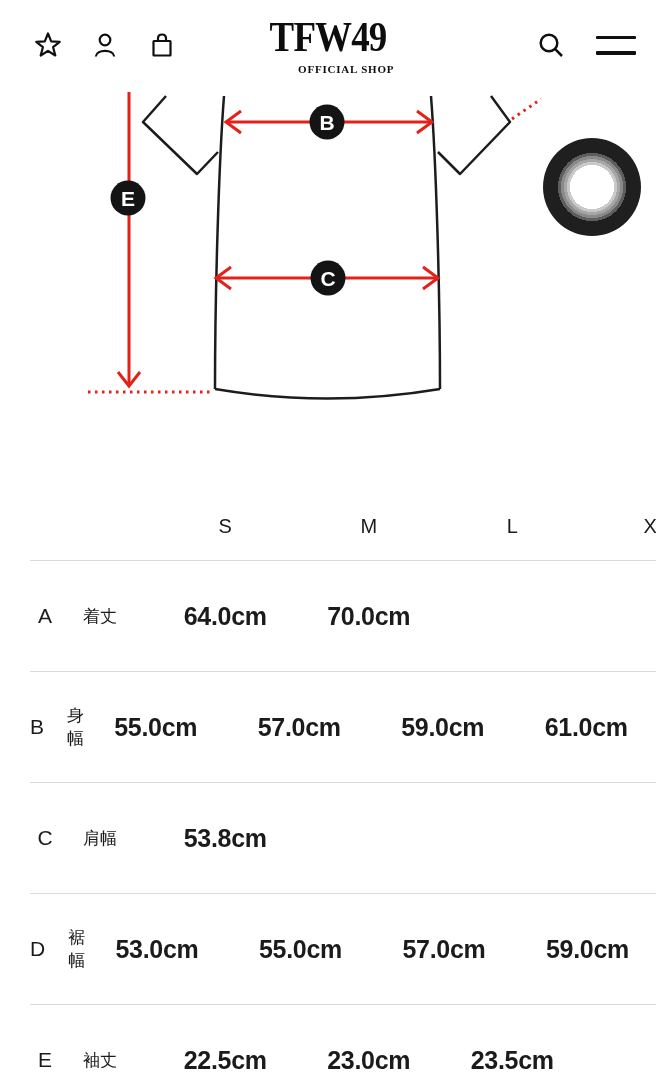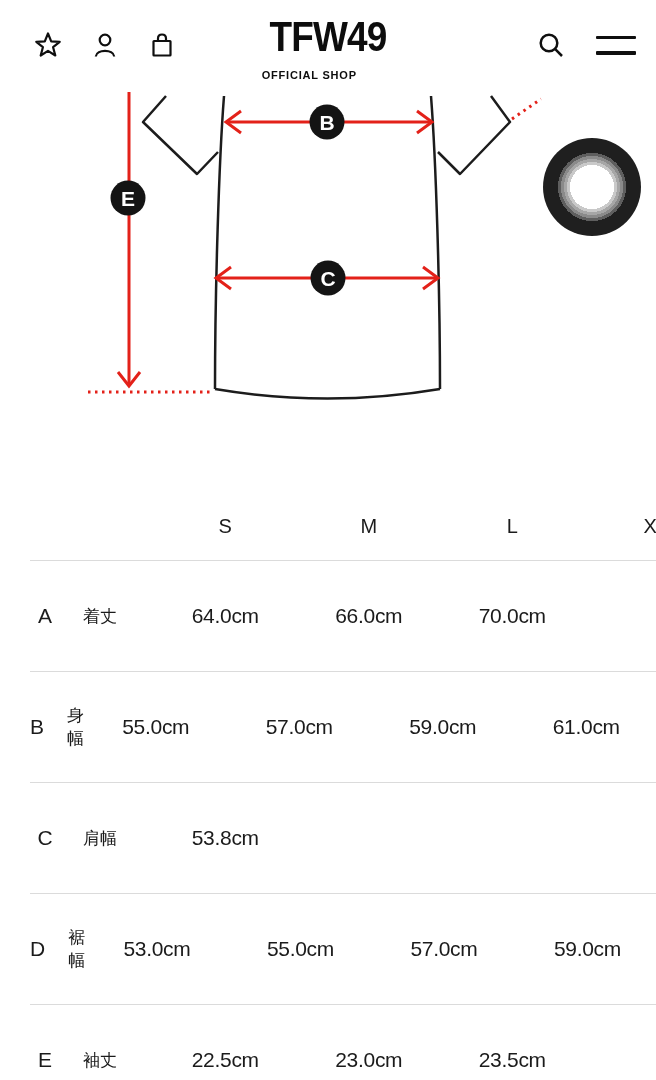--- a/index.html
+++ b/index.html
@@ -14,24 +14,24 @@
     font-family:"Liberation Sans","DejaVu Sans",sans-serif;color:var(--text);}
 
   
   .header{position:relative;height:90px;display:flex;align-items:center;
     padding:0 20px 0 34px;background:#fff;}
   .icon-group{display:flex;align-items:center;gap:29px;}
   .icon-group.right{margin-left:auto;gap:31px;}
   .hicon{display:block;cursor:pointer;}
   .hicon svg{display:block;stroke:#0f0f0f;fill:none;stroke-width:2.2;}
   .logo{position:absolute;left:50%;top:16px;transform:translateX(-50%);
-    text-align:left;cursor:pointer;}
+    text-align:right;cursor:pointer;font-family:Liberation Serif, serif;}
   .logo-title{font-size:42px;font-weight:900;letter-spacing:-1px;line-height:1.0;
     color:#0d0d0d;transform:scaleX(.88);transform-origin:center;}
-  .logo-sub{font-size:11px;font-weight:700;letter-spacing:.8px;color:#0d0d0d;margin-top:11px;}
+  .logo-sub{font-size:11px;font-weight:700;letter-spacing:.8px;color:#0d0d0d;margin-top:5px;}
   .menu-icon{display:flex;flex-direction:column;gap:12px;width:40px;}
   .menu-icon span{display:block;height:3.5px;background:#0f0f0f;border-radius:1px;}
 
   
   .diagram{position:relative;height:330px;}
   .diagram svg{display:block;}
   .shirt{stroke:var(--ink);stroke-width:2.5;fill:none;stroke-linejoin:round;}
   .redline{stroke:var(--red);stroke-width:3;fill:none;}
   .reddot{stroke:var(--red);stroke-width:3;fill:none;stroke-dasharray:2.5 4.5;}
   .badge{fill:var(--badge);}
@@ -44,22 +44,22 @@
       #8a8a8a 28px 31px,#5e5e5e 31px 34px,#1f1f1f 34px 49px);}
 
   
   .size-table{width:656px;}
   .trow{display:flex;align-items:center;height:110px;}
   .thead{height:140px;align-items:flex-end;padding-bottom:22px;}
   .tdivider{height:1px;background:var(--divider);margin-left:30px;}
   .c-key{width:30px;margin-left:30px;text-align:center;font-size:21px;font-weight:400;}
   .c-name{width:93.5px;padding-left:23px;font-size:17px;font-weight:400;
     font-family:Liberation Mono, monospace;}
-  .c-size{width:143.5px;flex:0 0 143.5px;text-align:center;font-size:21px;
-    font-weight:400;letter-spacing:-.3px;white-space:nowrap;}
+  .c-size{width:143.5px;flex:0 0 143.5px;text-align:center;font-size:25px;
+    font-weight:700;letter-spacing:-.3px;white-space:nowrap;}
   .thead .c-size{font-weight:400;font-size:20px;letter-spacing:0;}
   .c-spacer{width:153.5px;flex:0 0 153.5px;}
 </style>
 </head>
 <body>
 
 <div class="header">
   <div class="icon-group">
     <span class="hicon">
       <svg width="28" height="28" viewBox="0 0 28 28">
@@ -149,21 +149,20 @@
     <div class="c-size">M</div>
     <div class="c-size">L</div>
     <div class="c-size">XL</div>
   </div>
   <div class="tdivider"></div>
 
   <div class="trow">
     <div class="c-key">A</div>
     <div class="c-name">着丈</div>
     <div class="c-size">64.0cm</div>
-    <div class="c-size">66.0cm</div>
     <div class="c-size">70.0cm</div>
   </div>
   <div class="tdivider"></div>
 
   <div class="trow">
     <div class="c-key">B</div>
     <div class="c-name">身幅</div>
     <div class="c-size">55.0cm</div>
     <div class="c-size">57.0cm</div>
     <div class="c-size">59.0cm</div>

